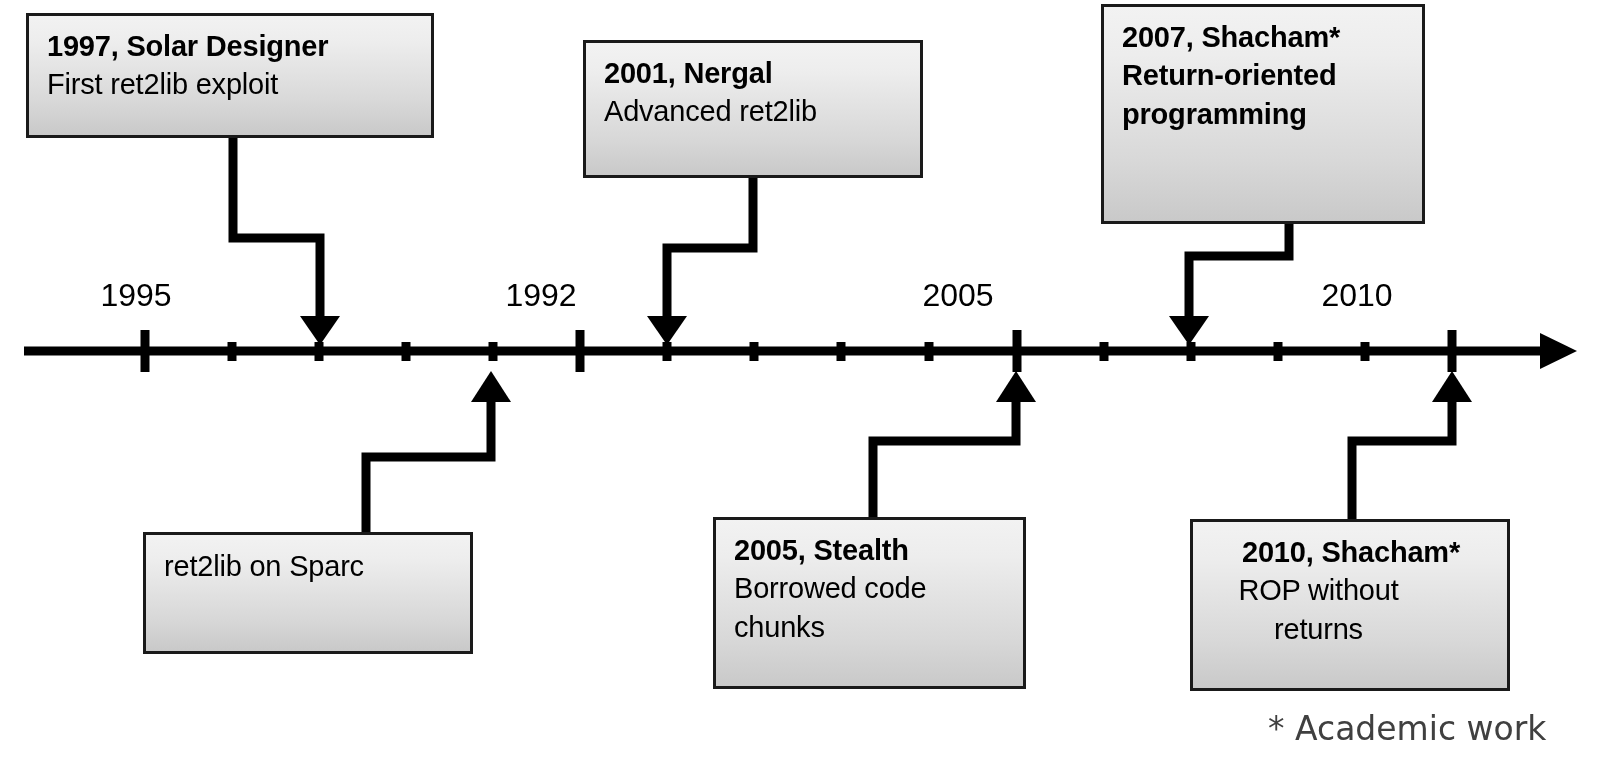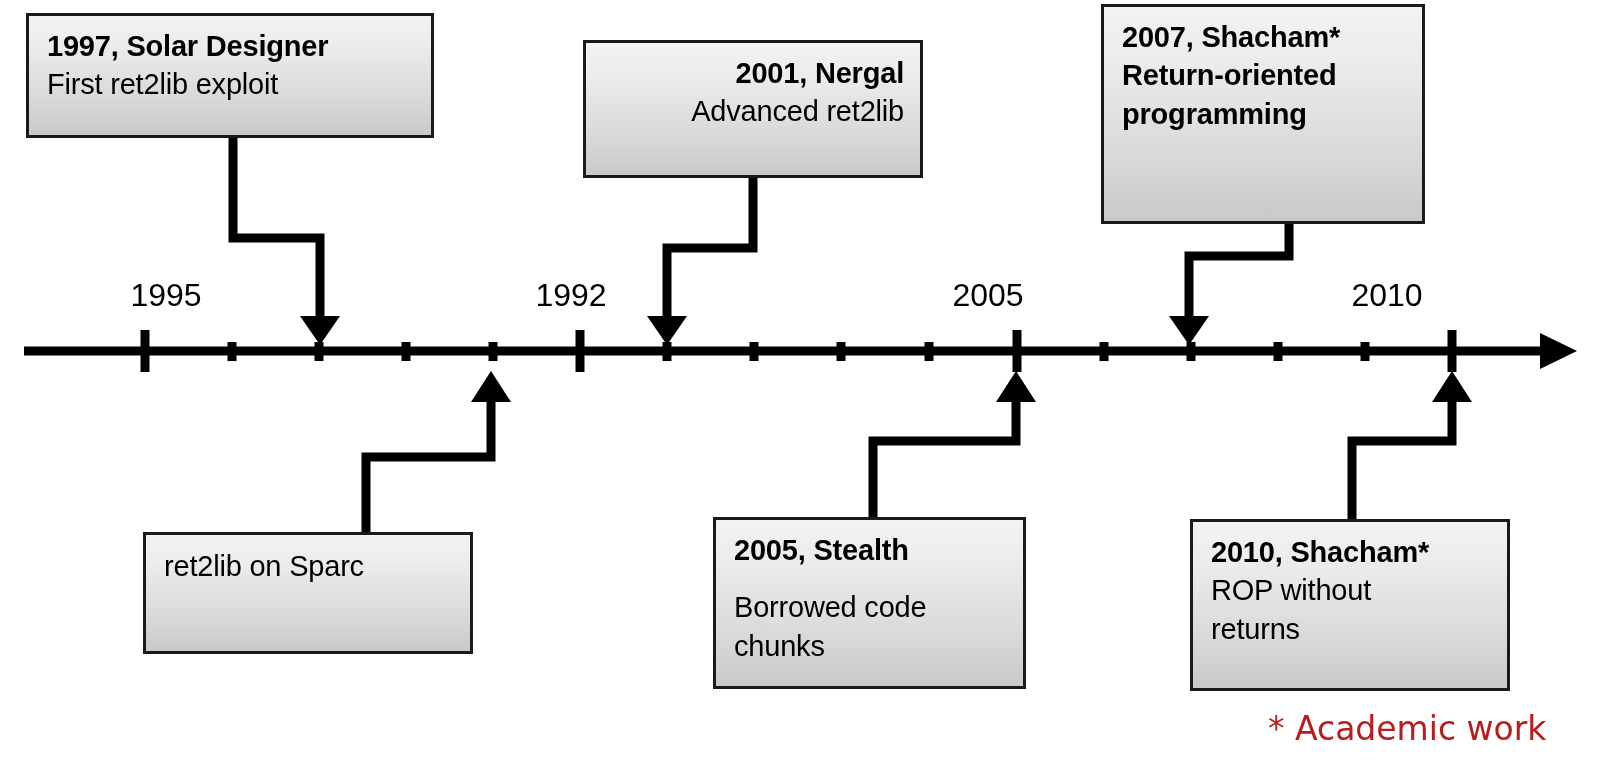--- a/index.html
+++ b/index.html
@@ -49,26 +49,25 @@
     width: 1600px;
     height: 782px;
   }
   .year-label {
     position: absolute;
     font-size: 32px;
     color: #000000;
     line-height: 1;
     transform: translateX(-50%);
     white-space: nowrap;
-    margin-left: 30px;
   }
   .footnote {
     position: absolute;
     font-size: 33px;
-    color: #b91c1c;
+    color: #404040;
     line-height: 1;
     white-space: nowrap;
     font-family: "DejaVu Sans", sans-serif;
   }
 </style>
 </head>
 <body>
 
 <div id="stage">
 
@@ -134,39 +133,39 @@
   <div class="year-label" style="left:136px; top:279px;">1995</div>
   <div class="year-label" style="left:541px; top:279px;">1992</div>
   <div class="year-label" style="left:958px; top:279px;text-align:center;">2005</div>
   <div class="year-label" style="left:1357px; top:279px;">2010</div>
 
   <div class="event-box" style="left:26px; top:13px; width:408px; height:125px;">
     <div class="event-title">1997, Solar Designer</div>
     <div class="event-desc">First ret2lib exploit</div>
   </div>
 
-  <div class="event-box" style="left:583px; top:40px; width:340px; height:138px;text-align:right;">
+  <div class="event-box" style="left:583px; top:40px; width:340px; height:138px;">
     <div class="event-title">2001, Nergal</div>
     <div class="event-desc">Advanced ret2lib</div>
   </div>
 
   <div class="event-box" style="left:1101px; top:4px; width:324px; height:220px;">
     <div class="event-title">2007, Shacham*</div>
     <div class="event-desc" style="width:250px;font-weight:bold;">Return-oriented programming</div>
   </div>
 
   <div class="event-box" style="left:143px; top:532px; width:330px; height:122px;">
     <div class="event-desc">ret2lib on Sparc</div>
   </div>
 
   <div class="event-box" style="left:713px; top:517px; width:313px; height:172px;">
     <div class="event-title">2005, Stealth</div>
-    <div class="event-desc" style="width:240px;margin-top:19px;">Borrowed code chunks</div>
+    <div class="event-desc" style="width:240px;">Borrowed code chunks</div>
   </div>
 
-  <div class="event-box" style="left:1190px; top:519px; width:320px; height:172px;">
+  <div class="event-box" style="left:1190px; top:519px; width:320px; height:172px;text-align:center;">
     <div class="event-title">2010, Shacham*</div>
     <div class="event-desc" style="width:215px;">ROP without returns</div>
   </div>
 
   <div class="footnote" style="left:1268px; top:712px;">* Academic work</div>
 
 </div>
 
 </body></html>

